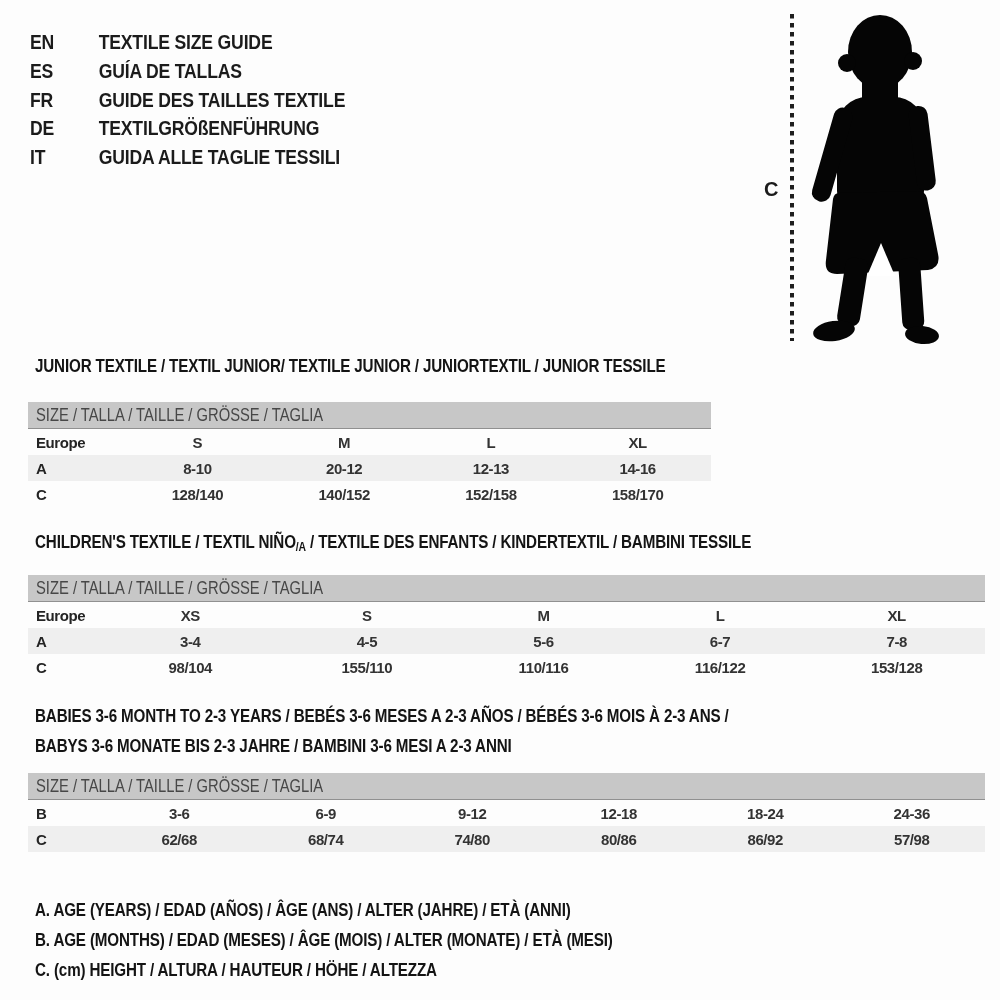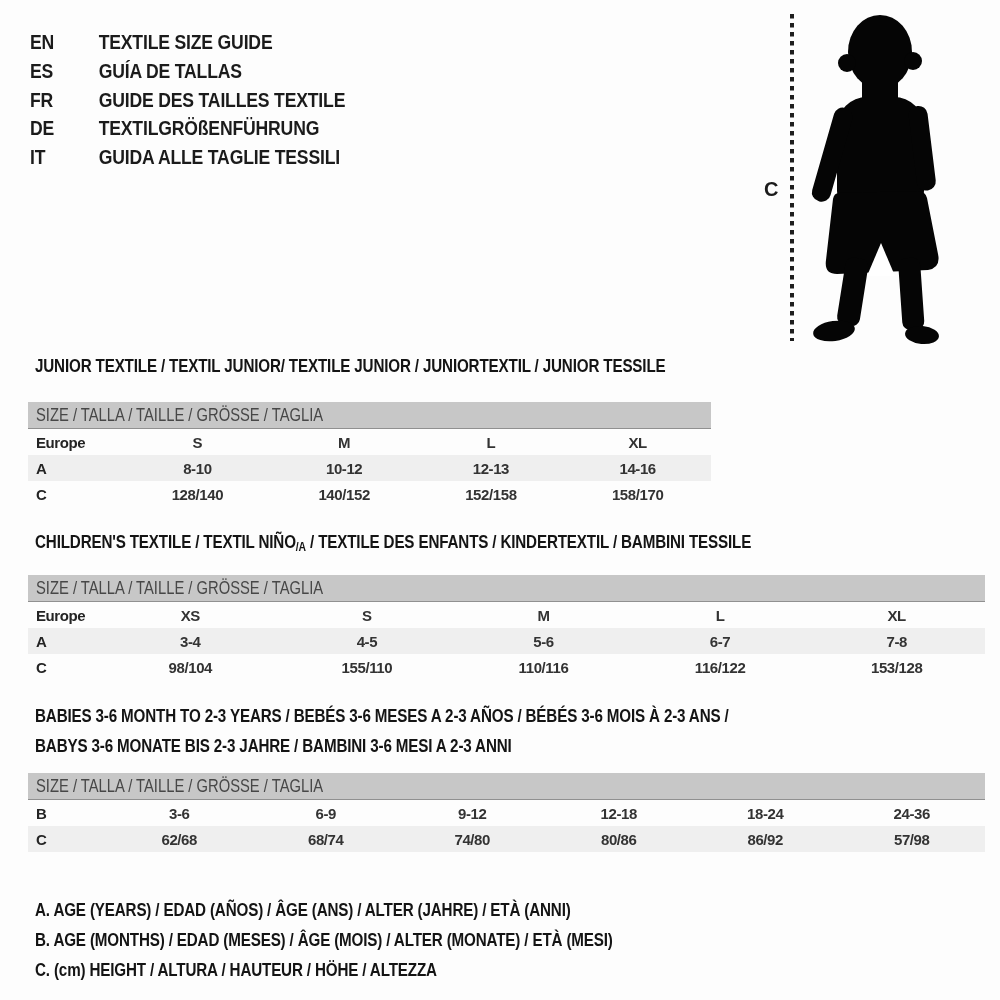--- a/index.html
+++ b/index.html
@@ -123,21 +123,21 @@
           <tr>
         <td class="lbl">Europe</td>
         <td>S</td>
         <td>M</td>
         <td>L</td>
         <td>XL</td>
       </tr>
       <tr class="shaded">
         <td class="lbl">A</td>
         <td>8-10</td>
-        <td>10-12</td>
+        <td>20-12</td>
         <td>12-13</td>
         <td>14-16</td>
       </tr>
       <tr>
         <td class="lbl">C</td>
         <td>128/140</td>
         <td>140/152</td>
         <td>152/158</td>
         <td>158/170</td>
       </tr>

